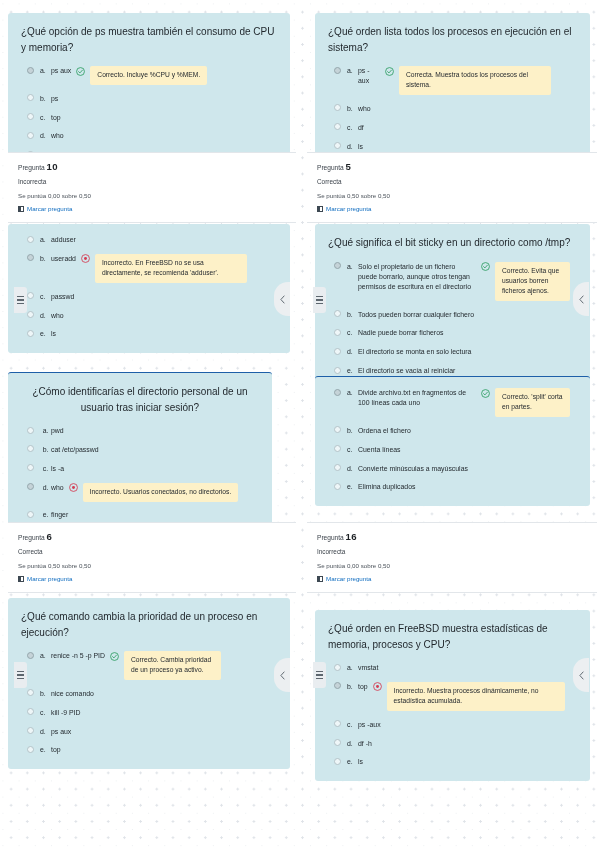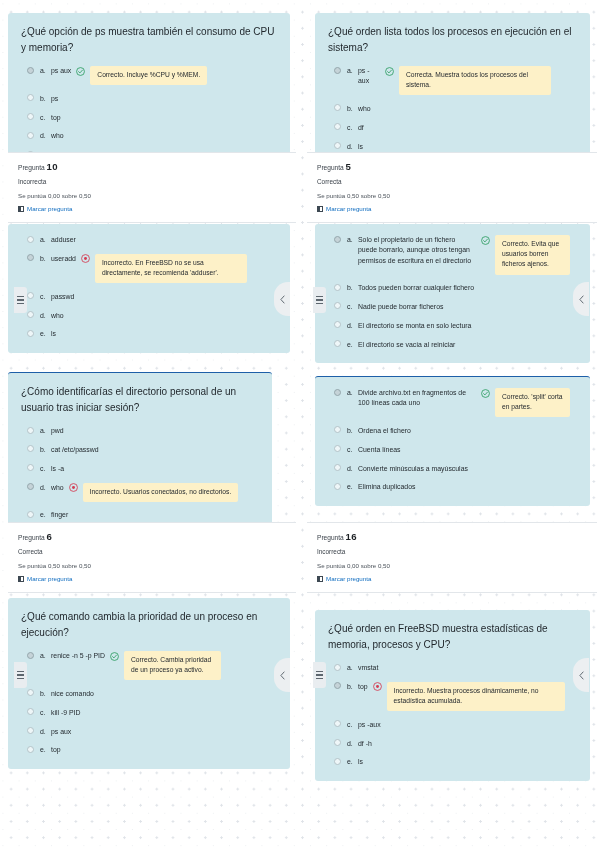--- a/index.html
+++ b/index.html
@@ -203,21 +203,21 @@
         <span class="atext">who</span>
       </li>
       <li class="arow">
         <span class="radio"></span>
         <span class="aletter">e.</span>
         <span class="atext">ls</span>
       </li>
     </ul>
   </div>
 
-  <div class="qcard bordered" style="left:8px; top:372px; width:264px;">
+  <div class="qcard bordered" style="left:8px; top:372px; width:264px;text-align:center;">
     <p class="qtext">¿Cómo identificarías el directorio personal de un usuario tras iniciar sesión?</p>
     <ul class="answers">
       <li class="arow">
         <span class="radio"></span>
         <span class="aletter">a.</span>
         <span class="atext">pwd</span>
       </li>
       <li class="arow">
         <span class="radio"></span>
         <span class="aletter">b.</span>
@@ -348,20 +348,21 @@
     </div>
     <div class="line estado">Correcta</div>
     <div class="line puntos">Se puntúa 0,50 sobre 0,50</div>
     <div class="line marcar">
       <span class="flag-icon"></span>
       <span>Marcar pregunta</span>
     </div>
   </div>
 
   <div class="qcard" style="left:315px; top:224px; width:275px;">
+    <p class="qtext">¿Qué significa el bit sticky en un directorio como /tmp?</p>
     <ul class="answers">
       <li class="arow">
         <span class="radio checked"></span>
         <span class="aletter">a.</span>
         <span class="atext narrow">Solo el propietario de un fichero puede borrarlo, aunque otros tengan permisos de escritura en el directorio</span>
         <span class="fb">
           <span class="mark">
             <svg viewBox="0 0 16 16">
                 <circle cx="8" cy="8" r="7" fill="none" stroke="#2e9e63" stroke-width="1.5"></circle>
                 <path d="M4.6 8.2 L7 10.5 L11.4 5.6" fill="none" stroke="#2e9e63" stroke-width="1.5" stroke-linecap="round" stroke-linejoin="round"></path>

